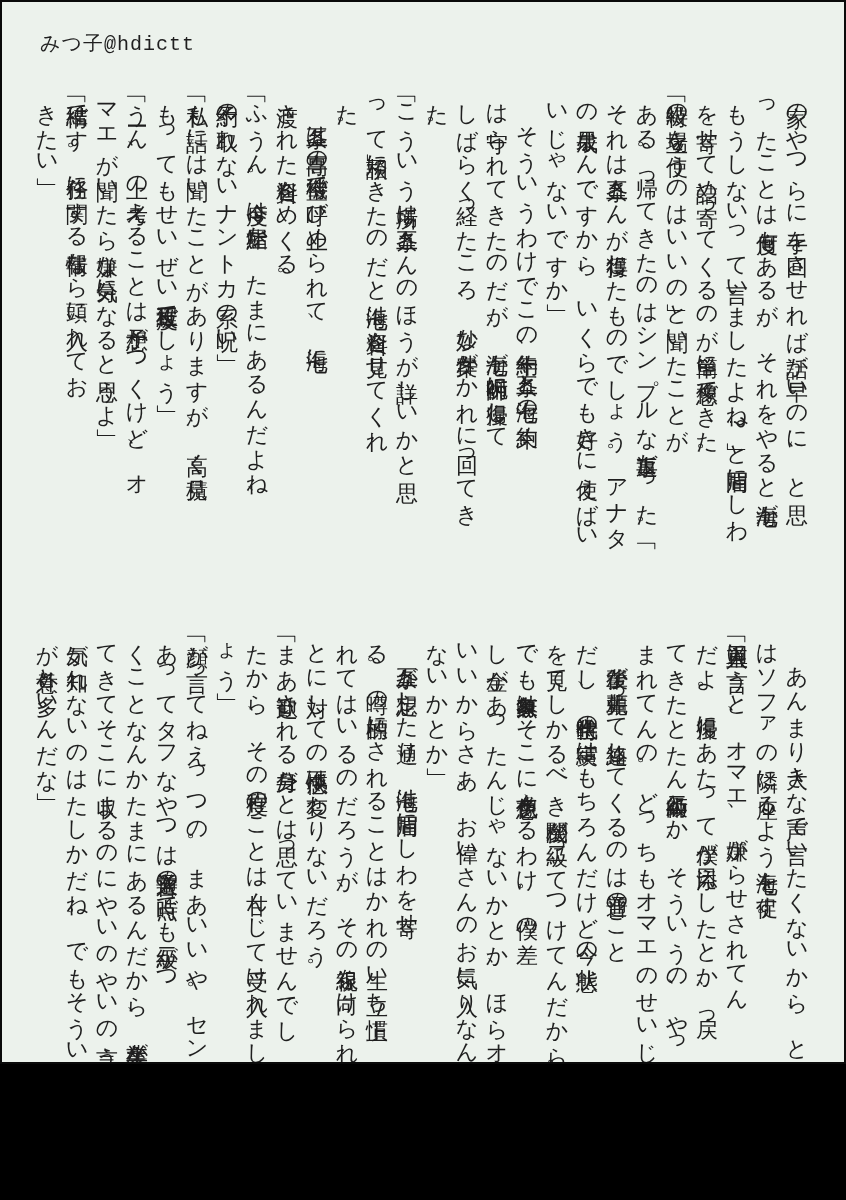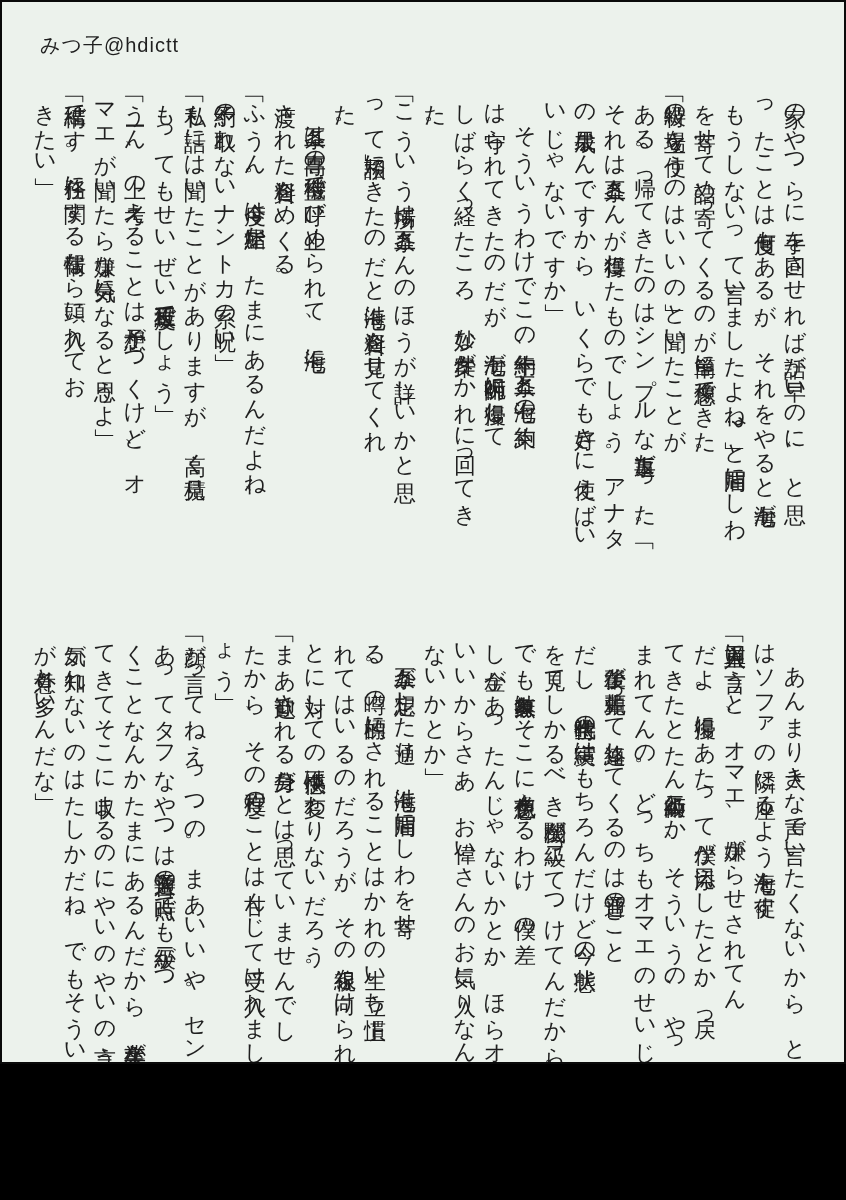--- a/index.html
+++ b/index.html
@@ -9,21 +9,21 @@
   }
   .page {
     position: relative;
     width: 846px;
     height: 1064px;
     box-sizing: border-box;
     background: #ecf2ec;
     border: 2px solid #0a0a0a;
     color: #1f1f1f;
     overflow: hidden;
-    font-family: Liberation Sans, sans-serif;
+    font-family: Liberation Mono, monospace;
   }
   .header {
     position: absolute;
     left: 38px;
     top: 30px;
     font-size: 20px;
     line-height: 26px;
     letter-spacing: 1px;
   }
   .vblock {

